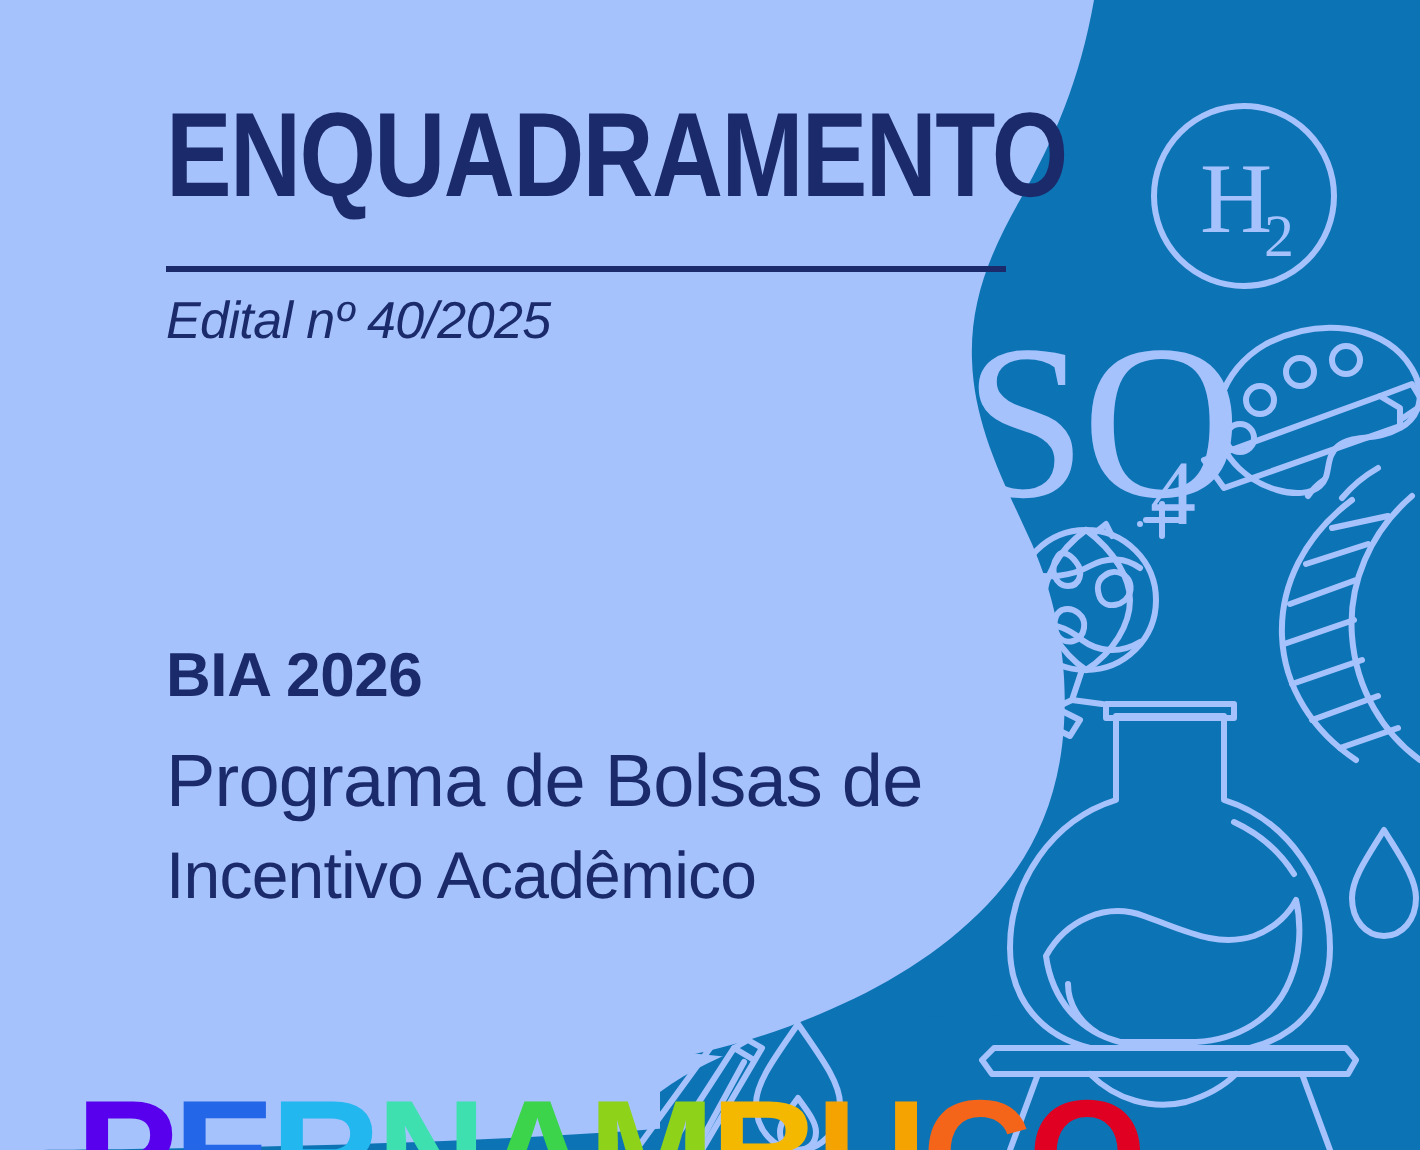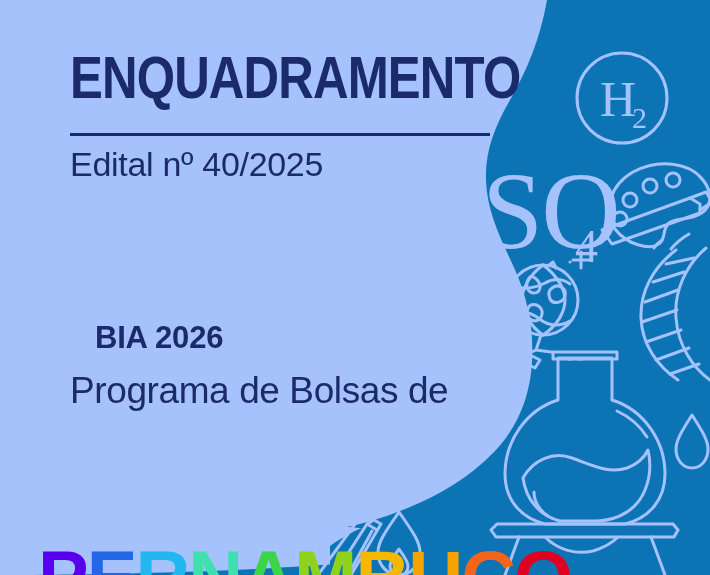--- a/index.html
+++ b/index.html
@@ -9,51 +9,52 @@
     font-family:"Liberation Sans", sans-serif;
     position:relative;
   }
   #banner{position:absolute;inset:0;width:710px;height:575px;overflow:hidden;}
 
   
   .bg-svg{position:absolute;top:0;left:0;width:710px;height:575px;}
 
   
   .text-col{
-    position:absolute;left:0;top:0;width:520px;height:516px;
+    position:absolute;left:13px;top:0;width:520px;height:516px;
     z-index:5;
   }
   .title{
     position:absolute;left:70px;top:48px;
     font-family:"Liberation Sans Narrow","Liberation Sans",sans-serif;
     font-weight:700;
     font-size:60px;
     letter-spacing:-1px;
     line-height:1;
     color:#1b2a6b;
     transform:scaleX(0.82);
     transform-origin:left top;
     white-space:nowrap;
   }
   .title-rule{
     position:absolute;left:70px;top:133px;width:420px;height:3px;
     background:#1b2a6b;
   }
   .edital{
     position:absolute;left:70px;top:145px;
-    font-size:34px;
+    font-size:26px;
     font-weight:400;
     color:#1b2a6b;
     letter-spacing:-0.3px;
     white-space:nowrap;
+    font-style:italic;
   }
   .bia{
     position:absolute;left:70px;top:320px;
     font-size:31px;font-weight:700;color:#1b2a6b;
-    letter-spacing:-0.2px;white-space:nowrap;margin-left:25px;
+    letter-spacing:-0.2px;white-space:nowrap;
   }
   .prog-line1{
     position:absolute;left:70px;top:370px;
     font-size:37px;font-weight:400;color:#1b2a6b;
     letter-spacing:-0.4px;white-space:nowrap;
   }
   .prog-line2{
     position:absolute;left:70px;top:419px;
     font-size:33px;font-weight:400;color:#1b2a6b;
     letter-spacing:-0.4px;white-space:nowrap;
@@ -223,17 +224,18 @@
     <div class="title">ENQUADRAMENTO</div>
 
     <div class="title-rule"></div>
 
     <div class="edital">Edital nº 40/2025</div>
 
     <div class="bia">BIA 2026</div>
 
     <div class="prog-line1">Programa de Bolsas de</div>
 
+    <div class="prog-line2">Incentivo Acadêmico</div>
   </div>
 
   <div class="wordmark" id="wordmark"><span style="color: rgb(88, 0, 238);">P</span><span style="color: rgb(36, 102, 232);">E</span><span style="color: rgb(35, 183, 240);">R</span><span style="color: rgb(63, 224, 176);">N</span><span style="color: rgb(59, 212, 74);">A</span><span style="color: rgb(142, 210, 26);">M</span><span style="color: rgb(245, 184, 0);">B</span><span style="color: rgb(245, 163, 0);">U</span><span style="color: rgb(244, 101, 26);">C</span><span style="color: rgb(224, 0, 33);">O</span></div>
 
 </div>
 
 </body></html>

